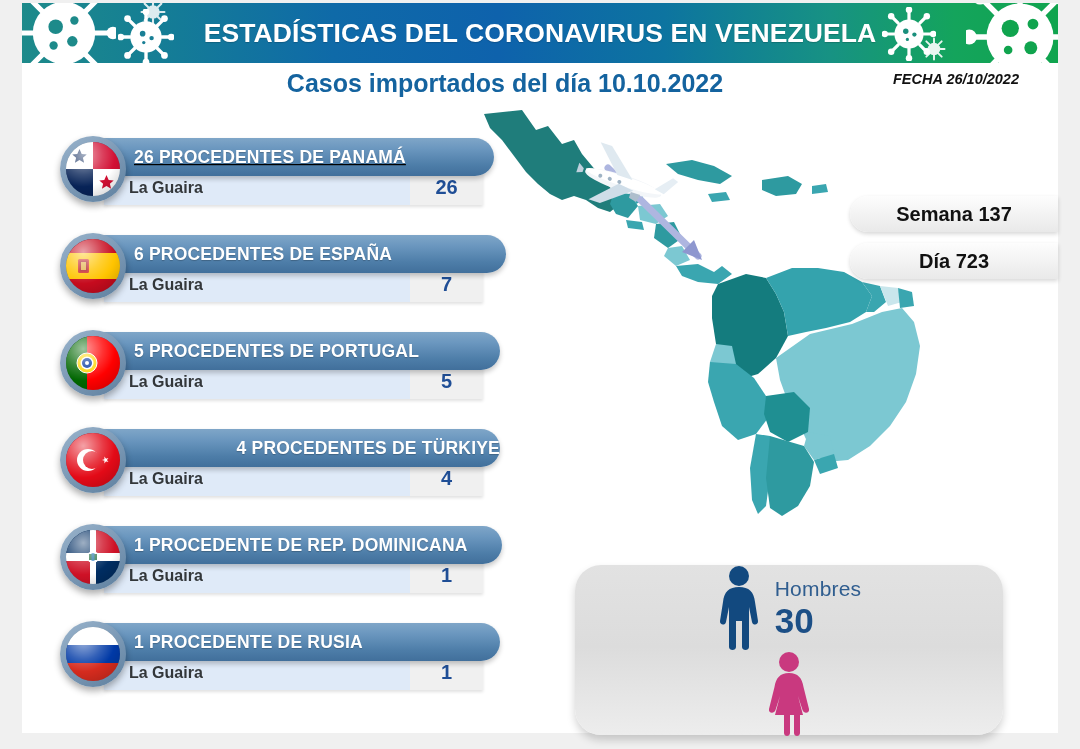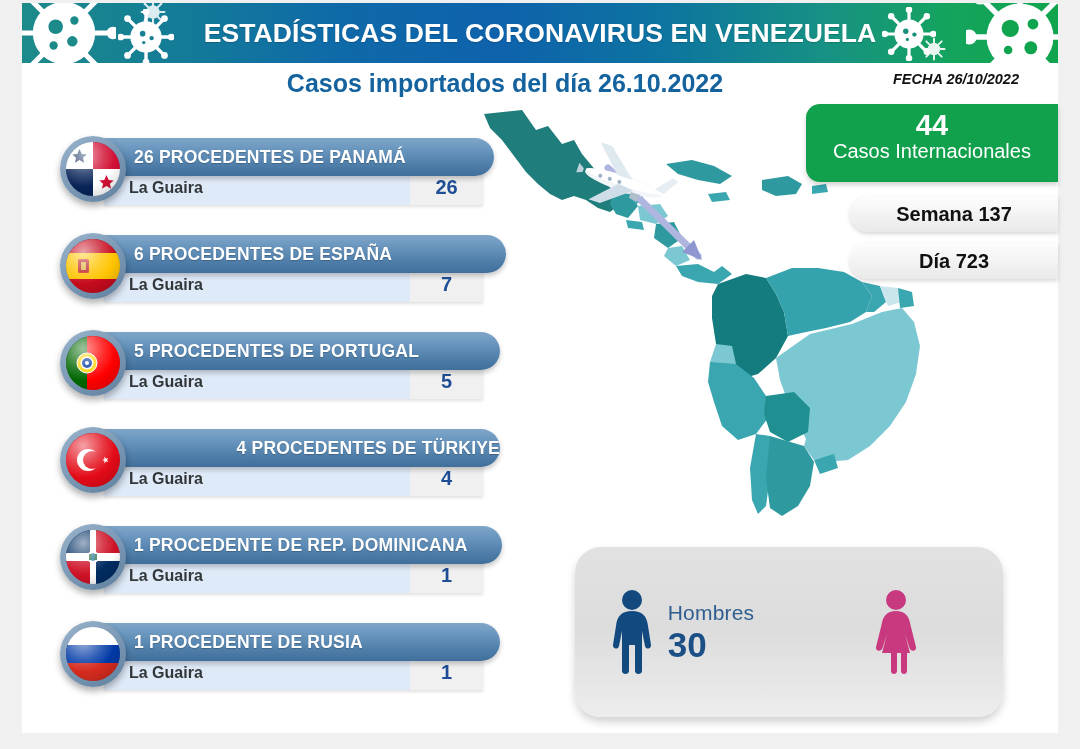--- a/index.html
+++ b/index.html
@@ -257,29 +257,30 @@
     top: 130px;
     width: 200px;
     height: 160px;
     z-index: 1;
   }
 
   
   #gender-panel {
     position: absolute;
     left: 575px;
-    top: 547px;
+    top: 565px;
     width: 428px;
     height: 170px;
     background: linear-gradient(180deg,#e2e2e2 0%, #dcdcdc 48%, #ededed 100%);
     border-radius: 26px;
     box-shadow: 0 5px 8px rgba(0,0,0,.18);
     display: flex;
     align-items: center;
     z-index: 2;
+    flex-direction: column;
   }
   .gender-block {
     flex: 1 1 0;
     display: flex;
     align-items: center;
     justify-content: center;
     gap: 14px;
   }
   .gender-icon { flex: 0 0 auto; }
   .gender-icon svg { display: block; }
@@ -461,21 +462,21 @@
         <g fill="#10a44e">
           <circle cx="41" cy="42" r="8"></circle>
             <circle cx="62" cy="38" r="5"></circle>
           <circle cx="60" cy="60" r="6"></circle>
             <circle cx="39" cy="62" r="4"></circle>
         </g>
       </svg>
     </div>
   </div>
 
-  <div id="subtitle">Casos importados del día 26.10.2022</div>
+  <div id="subtitle">Casos importados del día 10.10.2022</div>
   <div id="fecha">FECHA 26/10/2022</div>
 
   <div id="map-area">
     <svg width="470" height="470" viewBox="0 0 470 470">
 
       <path d="M14 18 L52 14 L66 34 L78 30 L92 48 L104 44 L112 58 L122 70
                L134 84 L144 96 L150 108 L140 116 L128 112 L116 104 L104 100
                L92 104 L80 98 L68 88 L56 76 L44 60 L32 44 L20 32 Z" fill="#1f7d7b"></path>
 
       <path d="M144 96 L160 98 L168 110 L158 122 L146 118 L140 108 Z" fill="#2e9aa0"></path>
@@ -548,44 +549,40 @@
         <path d="M80 30 L94 14 L100 16 L90 32 Z" fill="#e6eef4"></path>
         <path d="M6 32 L0 28 L0 38 L6 36 Z" fill="#bfd0dd"></path>
         <circle cx="24" cy="34" r="2" fill="#9fb3c4"></circle>
         <circle cx="34" cy="34" r="2" fill="#9fb3c4"></circle>
         <circle cx="44" cy="34" r="2" fill="#9fb3c4"></circle>
         <path d="M58 40 L68 40 L66 48 L58 46 Z" fill="#aebecd"></path>
       </g>
     </svg>
   </div>
 
-  <div id="intl-card">
-    <div id="intl-number">44</div>
-    <div id="intl-label">Casos Internacionales</div>
-  </div>
   <div class="chip" id="chip-semana">Semana 137</div>
   <div class="chip" id="chip-dia">Día 723</div>
 
   <div id="country-list">
 
     <div class="country-row">
       <div class="flag-wrap">
         <div class="flag-disc">
           <svg width="54" height="54" viewBox="0 0 54 54">
             <rect x="0" y="0" width="27" height="27" fill="#ffffff"></rect>
             <rect x="27" y="0" width="27" height="27" fill="#d21034"></rect>
             <rect x="0" y="27" width="27" height="27" fill="#072357"></rect>
             <rect x="27" y="27" width="27" height="27" fill="#ffffff"></rect>
             <path d="M13.5 7 l2.2 5 5 .4 -3.8 3.3 1.2 5 -4.6-2.8 -4.6 2.8 1.2-5 -3.8-3.3 5-.4 Z" fill="#072357"></path>
             <path d="M40.5 33 l2.2 5 5 .4 -3.8 3.3 1.2 5 -4.6-2.8 -4.6 2.8 1.2-5 -3.8-3.3 5-.4 Z" fill="#d21034"></path>
           </svg>
           <span class="flag-gloss"></span>
         </div>
       </div>
-      <div class="pill" style="width:390px;">
+      <div class="pill" style="width:390px;text-decoration:underline;">
         <span class="pill-label">26 PROCEDENTES DE PANAMÁ</span>
       </div>
       <div class="data-row">
         <div class="state-cell">La Guaira</div>
         <div class="count-cell">26</div>
       </div>
     </div>
 
     <div class="country-row">
       <div class="flag-wrap">

